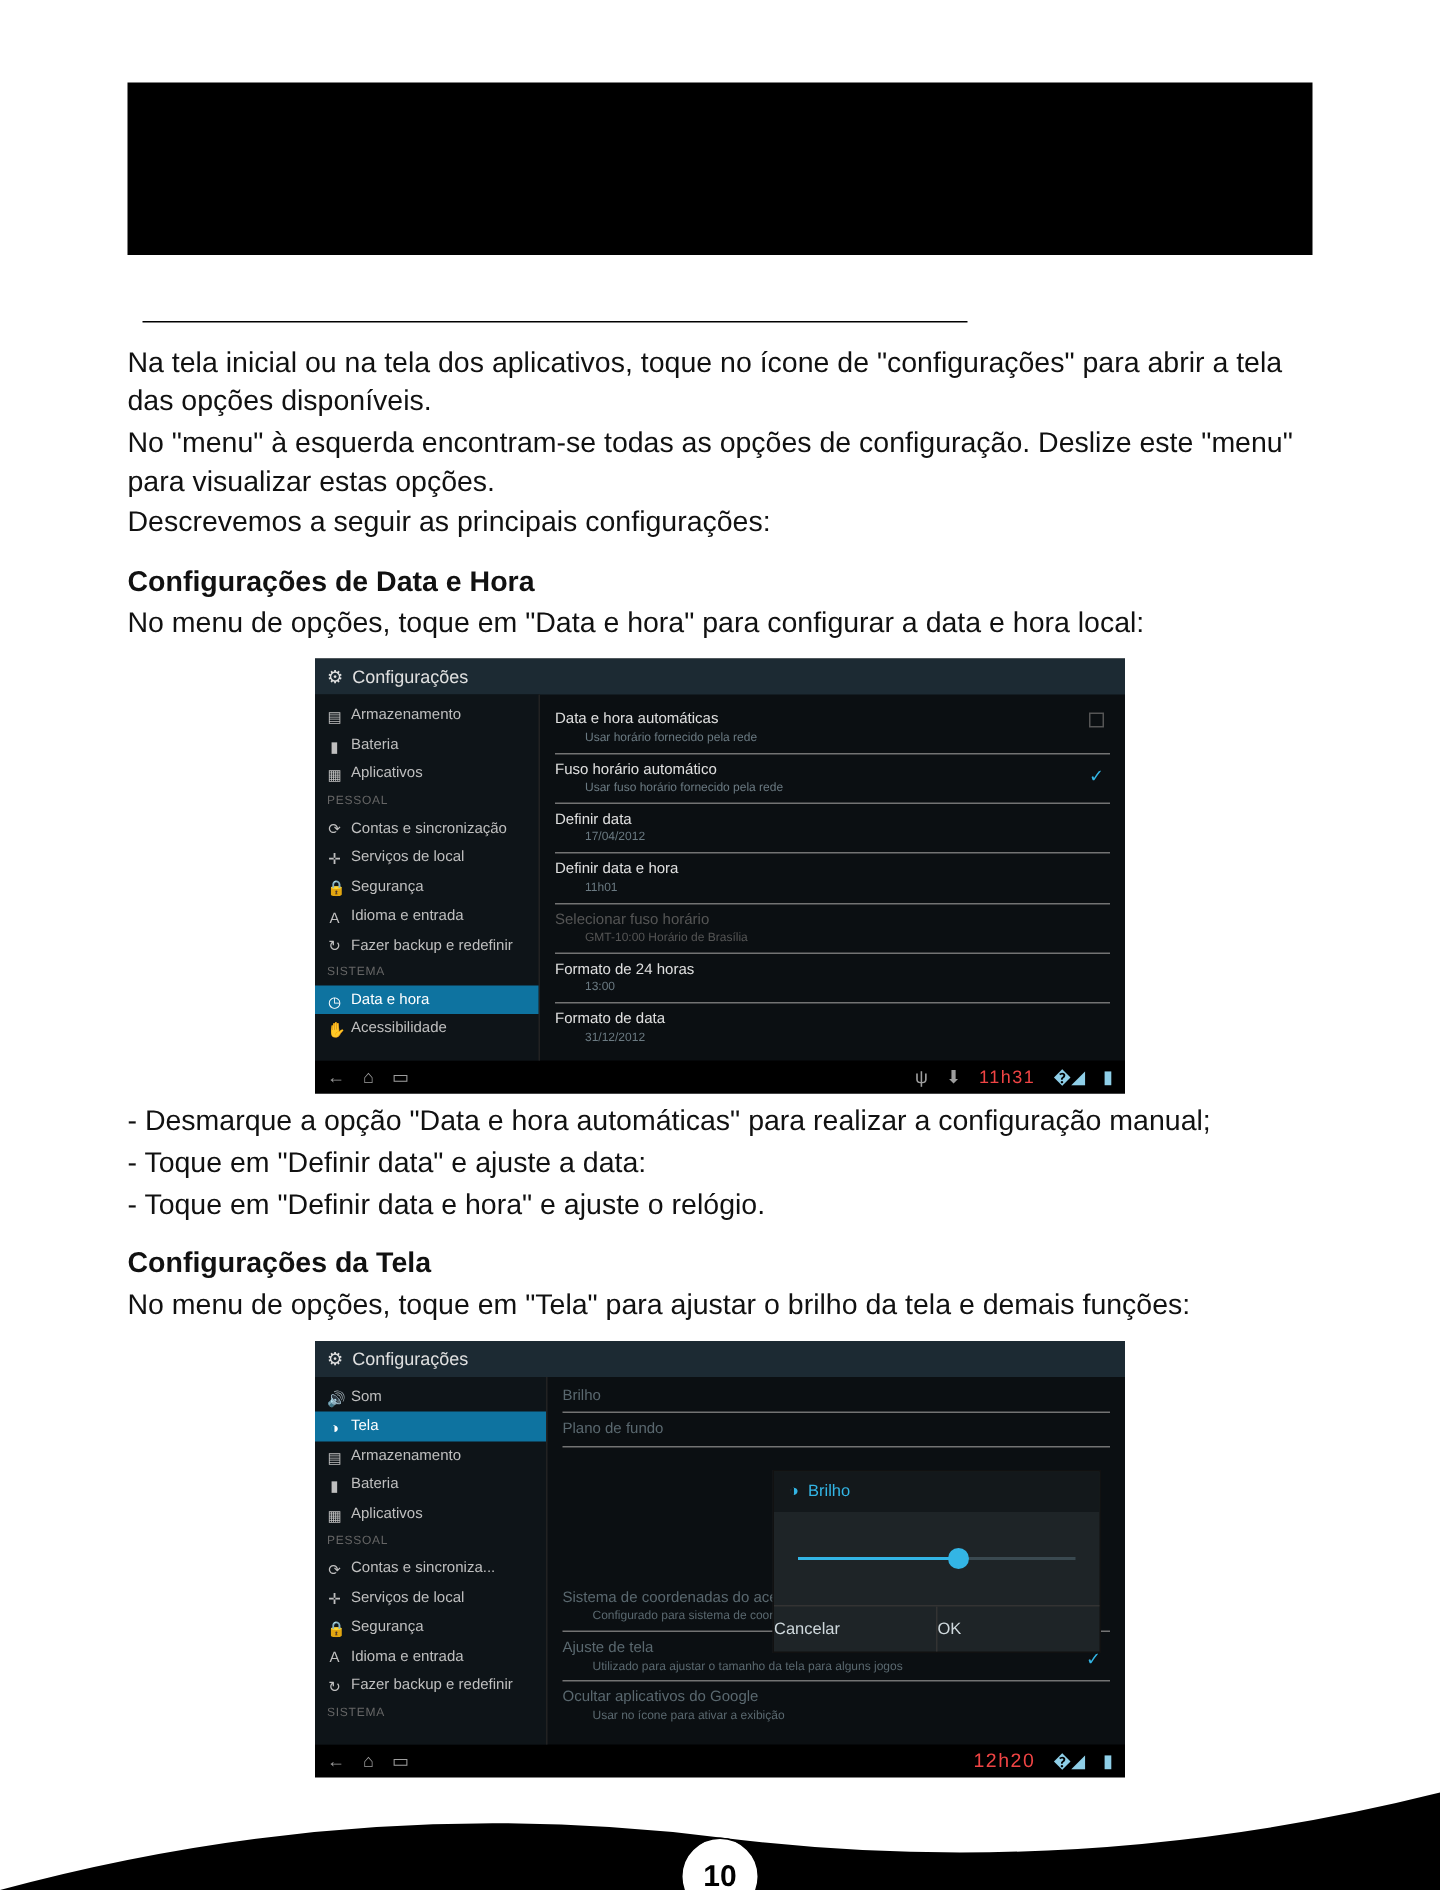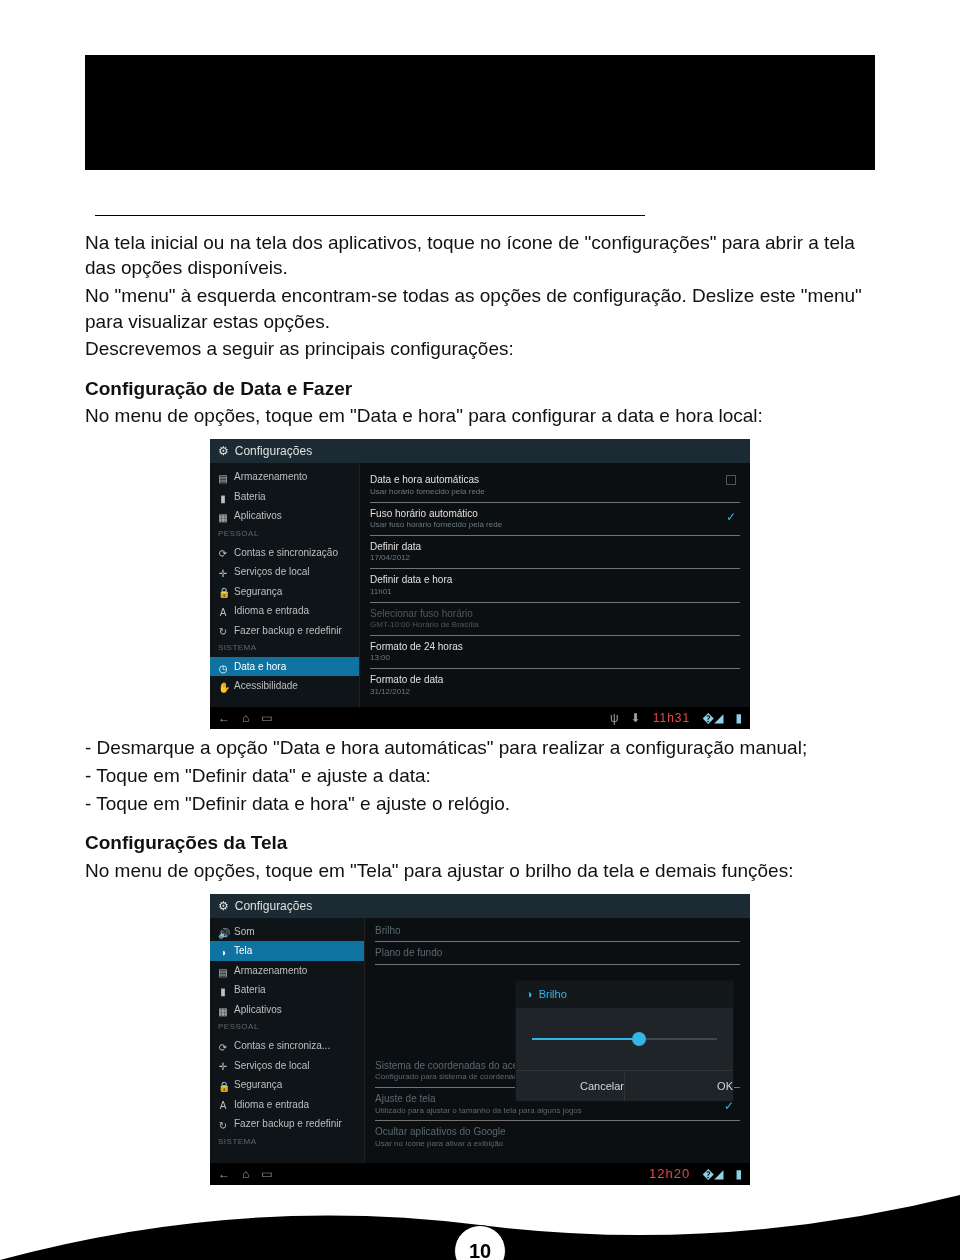--- a/index.html
+++ b/index.html
@@ -21,38 +21,38 @@
   .shot-side { width:150px; background:#0e1418; border-right:1px solid #222; padding:4px 0; }
   .side-item { display:flex; align-items:center; gap:6px; padding:3px 8px; color:#bfbfbf; font-size:10px; }
   .side-item.sel { background:#0e73a0; color:#fff; }
   .side-head { font-size:8px; color:#666; padding:3px 8px; letter-spacing:0.5px; }
   .side-item .ic { width:10px; height:10px; display:inline-block; font-size:10px; color:#bfbfbf; text-align:center; }
   .side-item.sel .ic { color:#fff; }
 
   .shot-main { flex:1; padding:6px 10px; }
   .opt { padding:4px 0; border-bottom:1px solid #737373; position:relative; }
   .opt .lbl { color:#e0e0e0; font-size:10px; }
-  .opt .sub2 { color:#6b7a82; font-size:8px; }
+  .opt .sub2 { color:#6b7a82; font-size:8px;margin-left:20px; }
   .chk { position:absolute; right:4px; top:6px; color:#33b5e5; font-size:12px; }
   .opt.dis .lbl, .opt.dis .sub2 { color:#555; }
   .chk.off { border:1px solid #555; width:10px; height:10px; display:inline-block; color:transparent; }
 
   .navbar { background:#000; height:22px; display:flex; align-items:center; padding:0 8px; gap:12px; color:#9e9e9e; font-size:12px; }
   .navbar .grow { flex:1; }
   .clock1 { font-family:Liberation Sans, sans-serif; color:#ef4444; letter-spacing:1px; font-size:12px; }
 
   
   .overlay { position:absolute; left:150px; right:16px; top:62px; background:#1e2427; border:1px solid #111; }
   .overlay-h { background:#13181b; padding:6px 10px; color:#33b5e5; font-size:11px; display:flex; align-items:center; gap:6px; }
   .overlay-body { padding:18px 16px 10px; }
   .slider-track { height:2px; background:#3a4950; position:relative; margin:12px 0 20px; }
   .slider-fill { position:absolute; left:0; height:2px; background:#33b5e5; width:58%; }
   .slider-thumb { position:absolute; top:-6px; left:58%; width:14px; height:14px; border-radius:50%; background:#33b5e5; transform:translateX(-50%); }
   .dlg-btns { display:flex; border-top:1px solid #333; }
-  .dlg-btn { flex:1; text-align:right; padding:8px 0; font-size:11px; color:#cfd8dc; }
+  .dlg-btn { flex:1; text-align:left; padding:8px 0; font-size:11px; color:#cfd8dc; }
   .dlg-btn+.dlg-btn { border-left:1px solid #333; }
 
   .shot2 { height:290px; position:relative; }
   .shot2 .opt.dim .lbl, .shot2 .opt.dim .sub2 { color:#5a686f; }
   .shot2 .shot-main { position:relative; padding-top:2px; }
   .shot2 .shot-side { width:155px; }
   .navbar2 .clock1 { font-size:13px; }
 
   .chk-on { position:absolute; right:6px; top:10px; color:#33b5e5; font-size:12px; }
 
@@ -70,21 +70,21 @@
 <div class="page">
   <div class="top-black"></div>
 
   <div class="body">
     <span class="rule"></span>
 
     <p>Na tela inicial ou na tela dos aplicativos, toque no ícone de "configurações" para abrir a tela das opções disponíveis.</p>
     <p>No "menu" à esquerda encontram-se todas as opções de configuração. Deslize este "menu" para visualizar estas opções.</p>
     <p>Descrevemos a seguir as principais configurações:</p>
 
-    <p class="sub">Configuração de Data e Fazer</p>
+    <p class="sub">Configurações de Data e Hora</p>
     <p>No menu de opções, toque em "Data e hora" para configurar a data e hora local:</p>
 
     
     <div class="shot">
       <div class="shot-titlebar">
         <span class="ic">⚙</span>
         <span>Configurações</span>
       </div>
       <div class="shot-row">
         <div class="shot-side">

